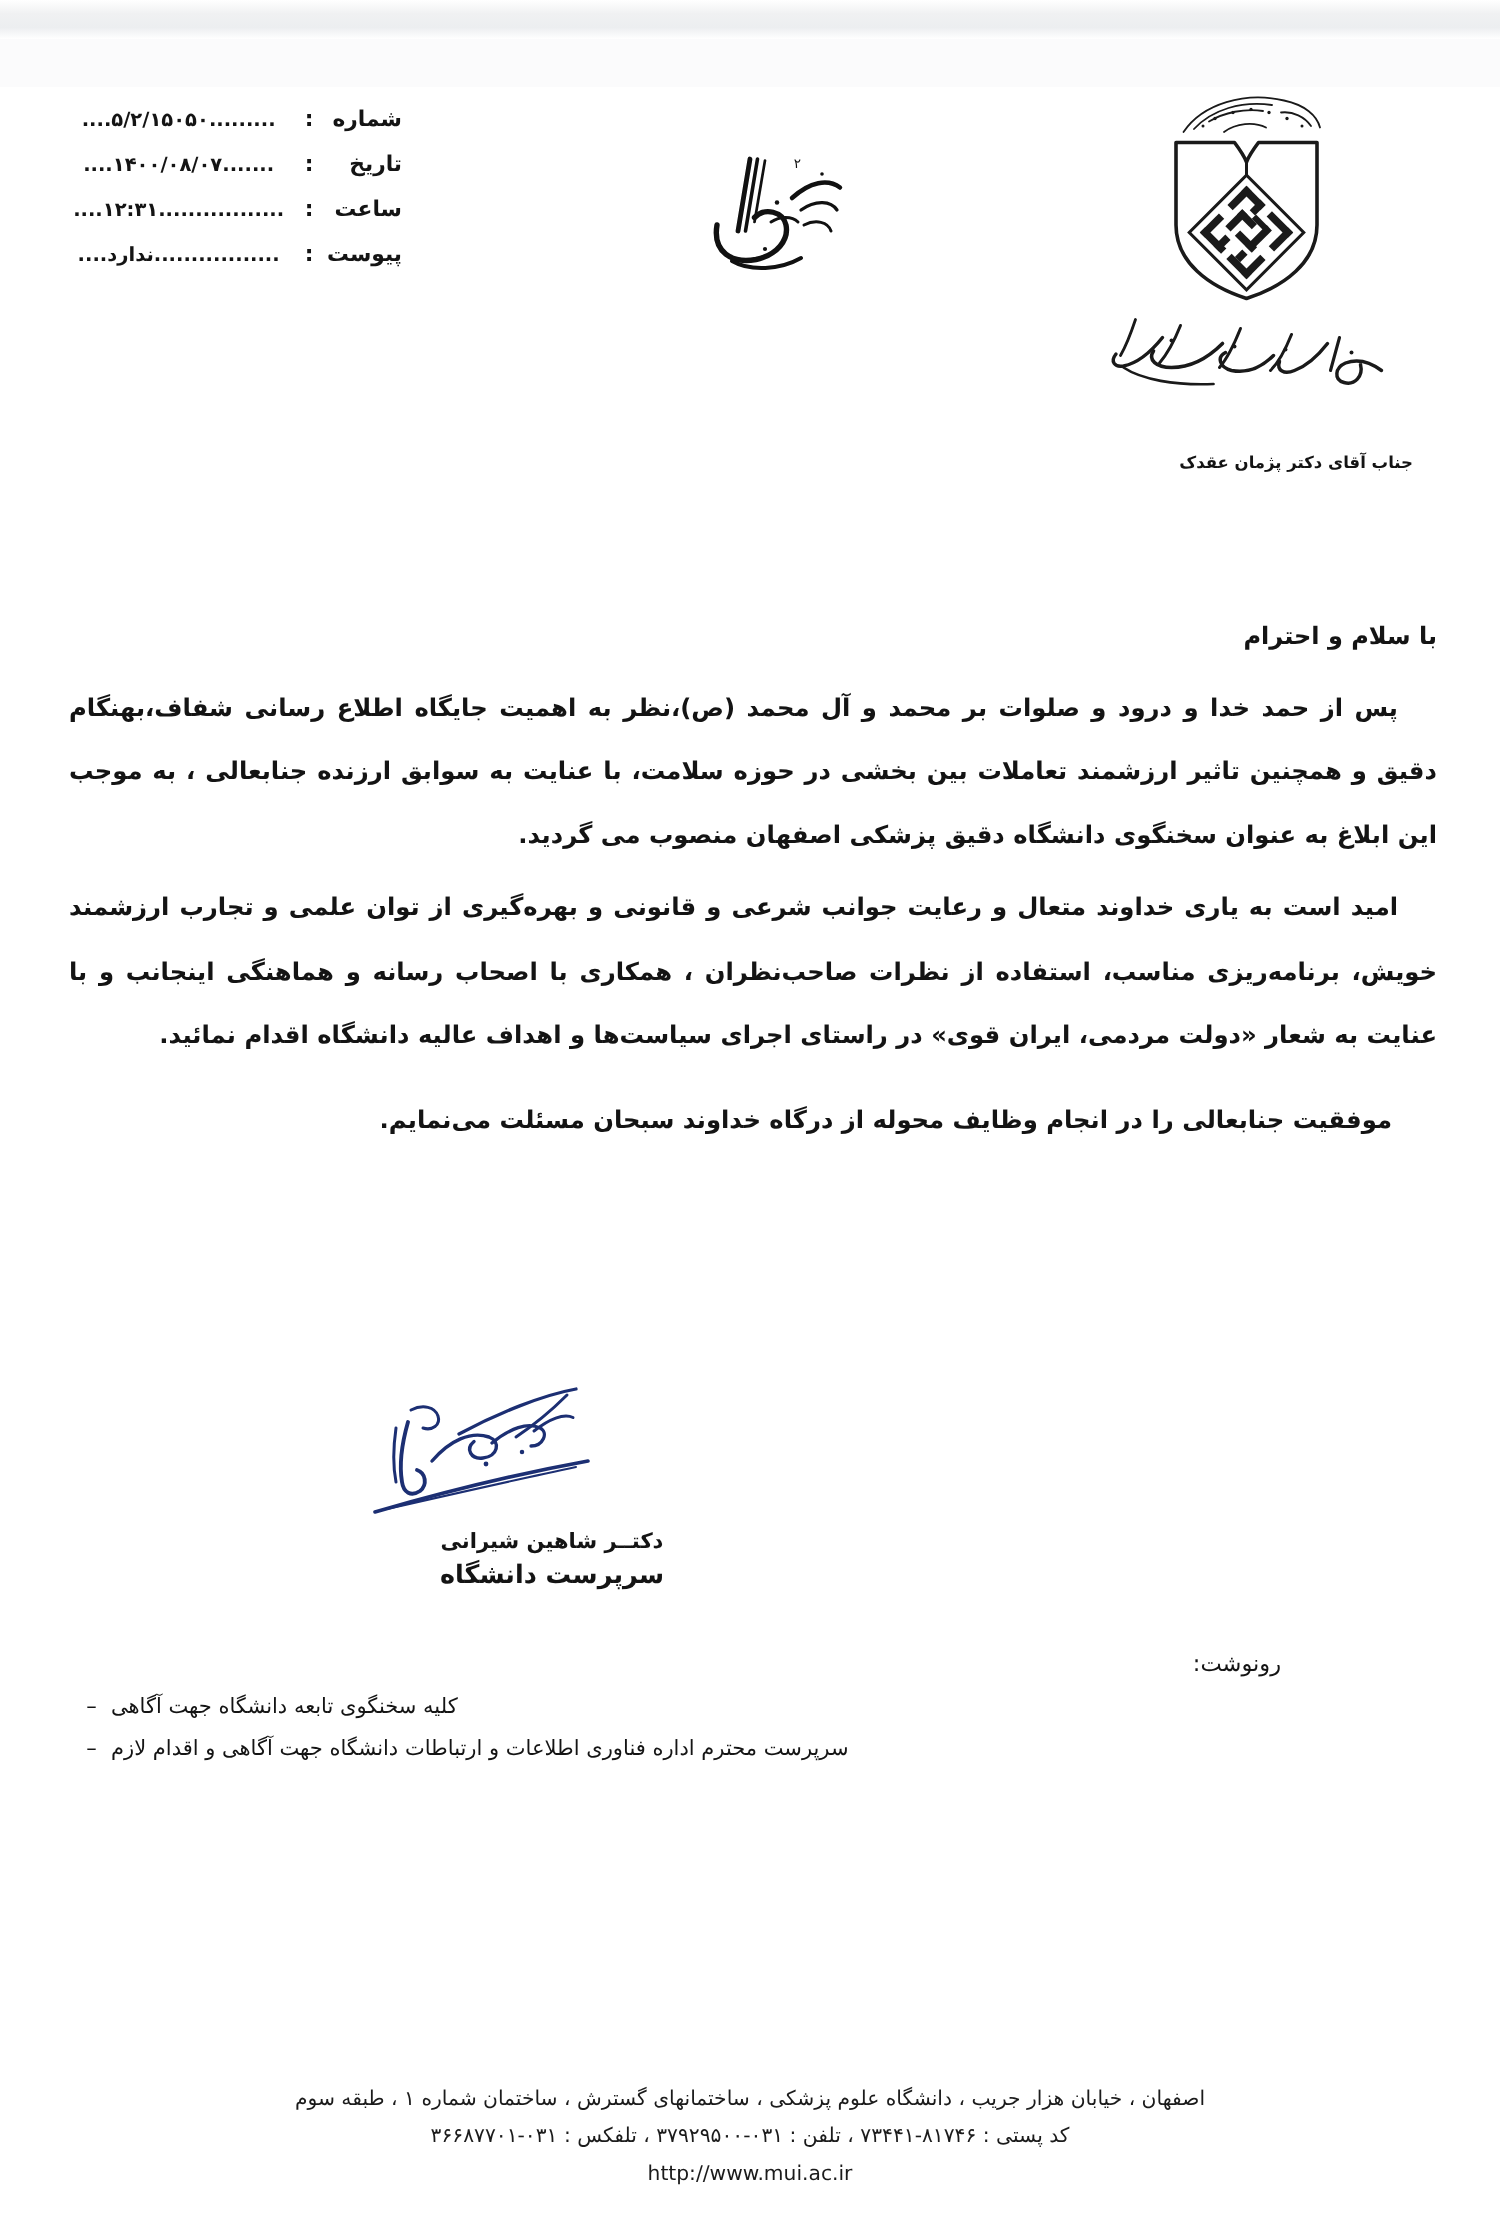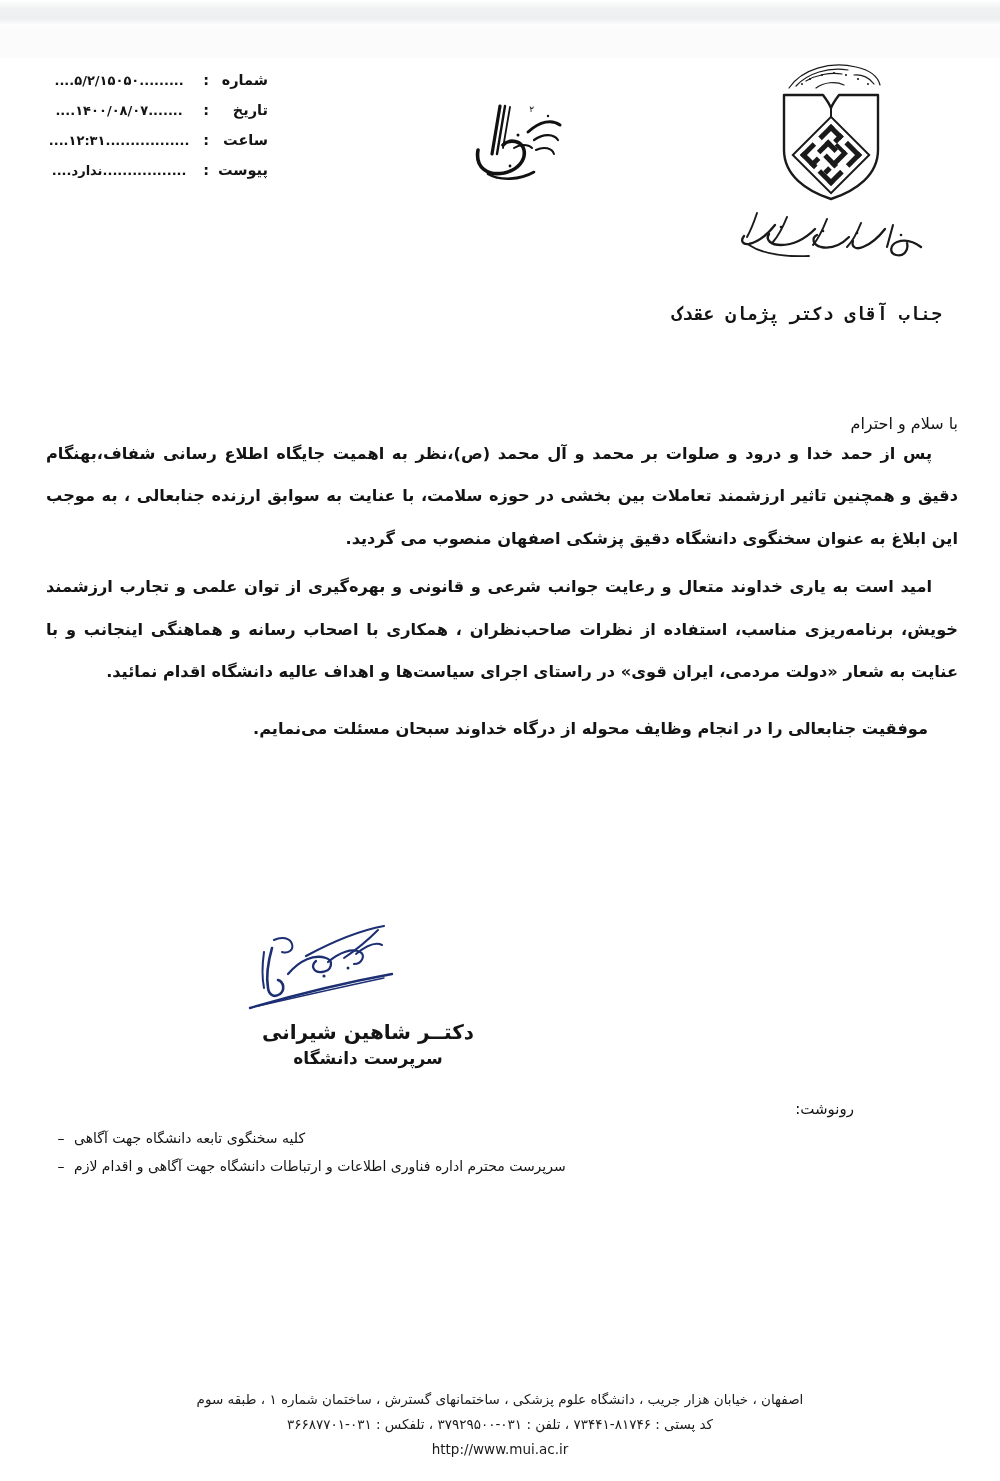--- a/index.html
+++ b/index.html
@@ -103,40 +103,40 @@
 
   
   .recipient {
     position: absolute;
     top: 298px;
     right: 58px;
     width: 520px;
     text-align: right;
   }
   .recipient-line {
-    font-size: 18px;
+    font-size: 11px;
     font-weight: bold;
     line-height: 1.92;
     letter-spacing: 0.1px;
-    font-family: Liberation Mono, monospace;
   }
 
   
   .body {
     position: absolute;
     top: 414px;
     right: 42px;
     width: 912px;
     text-align: justify;
     text-align-last: right;
   }
   .greeting {
     font-size: 16px;
-    font-weight: normal;
+    font-weight: bold;
     text-align: left;
+    margin-bottom: 18px;
     padding-left: 5px;
   }
   .para {
     font-size: 16.2px;
     font-weight: bold;
     line-height: 2.62;
     text-indent: 26px;
     margin: 0 0 6px 0;
     text-align: justify;
     text-align-last: right;
@@ -148,21 +148,21 @@
   
   .sig-wrap {
     position: absolute;
     top: 918px;
     left: 228px;
     width: 280px;
     text-align: center;
   }
   .sig-ink { position: relative; height: 100px; }
   .sig-name {
-    font-size: 20px;
+    font-size: 14px;
     font-weight: bold;
     letter-spacing: 0.6px;
     margin-top: 2px;
   }
   .sig-title {
     font-size: 17px;
     font-weight: bold;
     letter-spacing: 0.6px;
     margin-top: 4px;
   }

